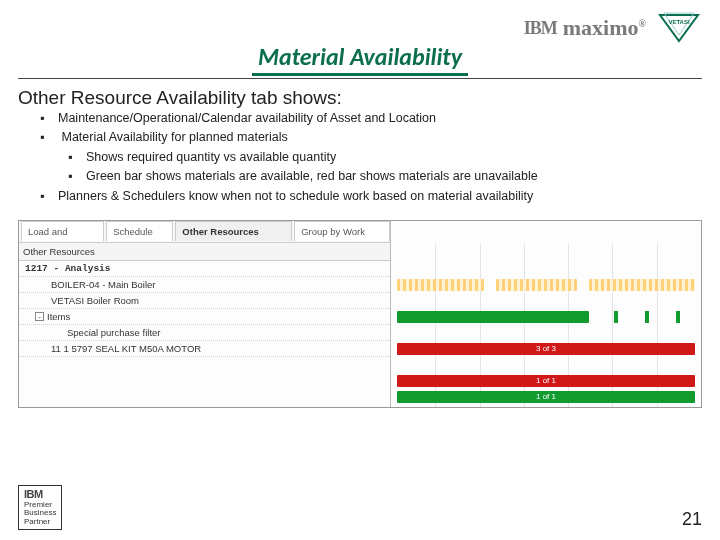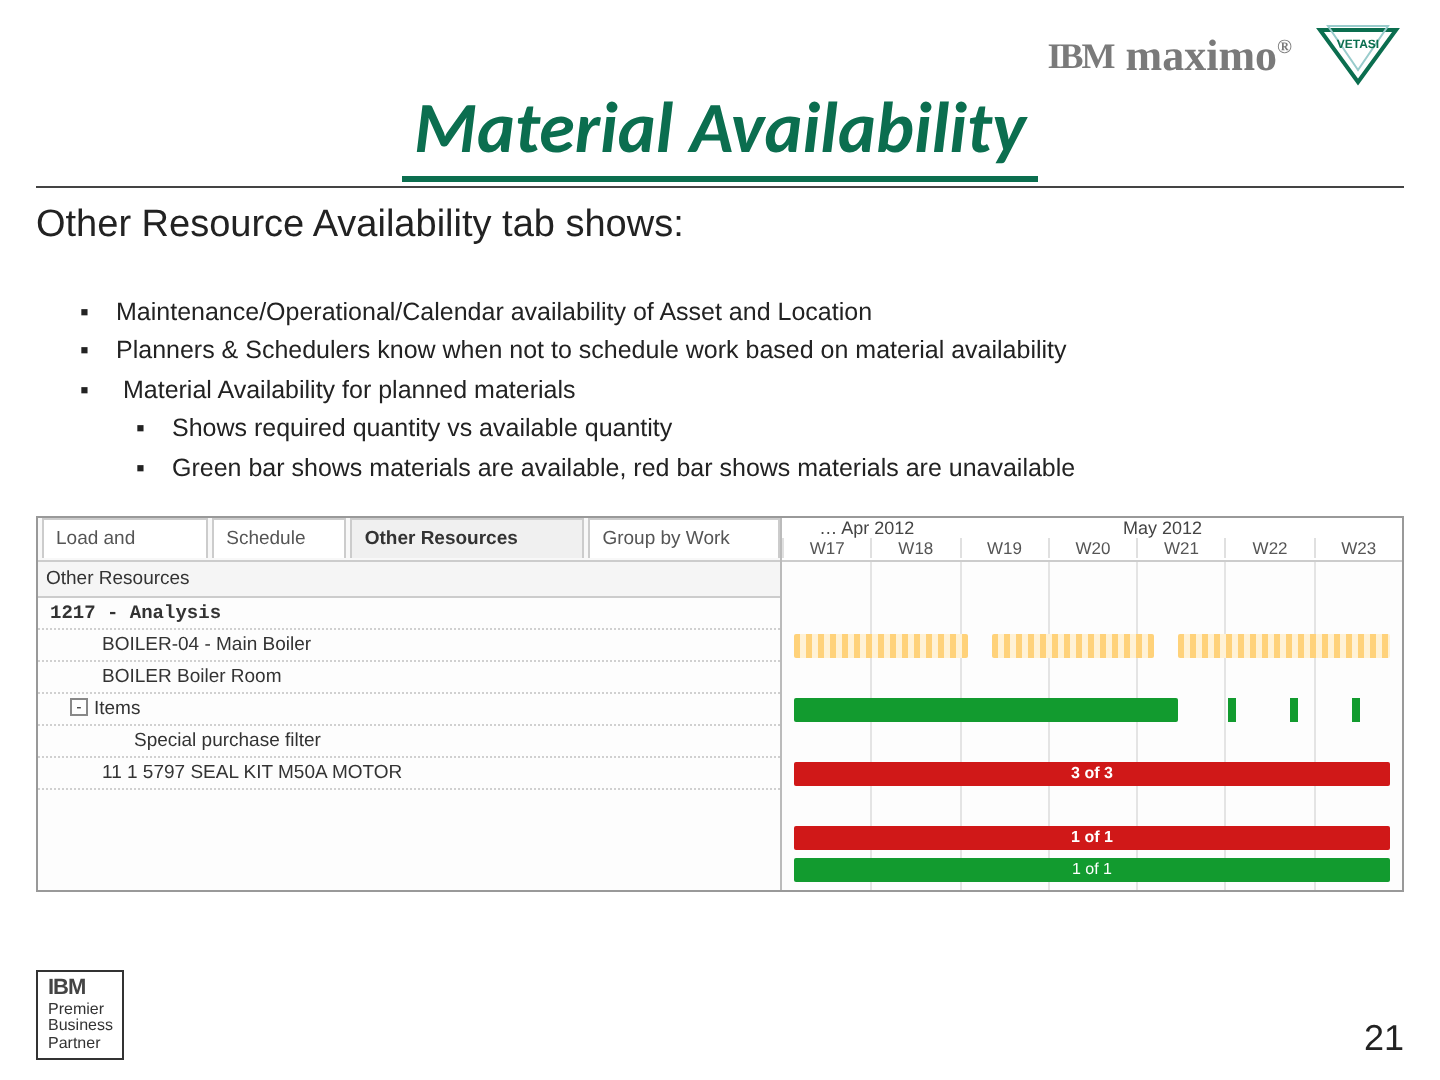--- a/index.html
+++ b/index.html
@@ -5,24 +5,24 @@
   * { box-sizing: border-box; margin: 0; padding: 0; }
   html, body { width: 720px; height: 540px; font-family: Arial, sans-serif; background: #fff; color: #111; }
   .slide { position: relative; width: 720px; height: 540px; padding: 8px 18px 0 18px; }
   .topbar { height: 40px; display: flex; justify-content: flex-end; align-items: center; gap: 4px; }
   .ibm { font-family: Georgia, serif; font-weight: 700; letter-spacing: -1px; color: #7a7a7a; font-size: 18px; }
   .maximo { font-family: Georgia, serif; font-weight: 700; font-size: 22px; color: #7a7a7a; margin-left: 2px; }
   .maximo .reg { font-size: 10px; vertical-align: super; }
   .vetasi { width: 46px; height: 34px; position: relative; margin-left: 6px; }
   .vetasi svg { width: 46px; height: 34px; }
   .title-wrap { text-align: center; margin-top: -6px; }
-  .title { display: inline-block; font-family: Calibri, Arial, sans-serif; font-style: italic; font-weight: 700; font-size: 36px; color: #0b6e4f; border-bottom: 3px solid #0b6e4f; padding: 0 6px 2px 6px; }
+  .title { display: inline-block; font-family: Calibri, Arial, sans-serif; font-style: italic; font-weight: 700; font-size: 24px; color: #0b6e4f; border-bottom: 3px solid #0b6e4f; padding: 0 6px 2px 6px; }
   .title-underline { border-top: 1px solid #444; margin-top: 2px; }
   .subhead { font-size: 19px; margin-top: 8px; color: #222; }
-  ul.bullets { list-style: none; margin: 23px 0 0 40px; font-size: 12.5px; line-height: 1.55; color: #222; }
+  ul.bullets { list-style: none; margin: 0 0 0 40px; font-size: 12.5px; line-height: 1.55; color: #222; }
   ul.bullets li::before { content: "▪"; color: #222; display: inline-block; width: 18px; margin-left: -18px; }
   ul.bullets ul { list-style: none; margin-left: 28px; }
   ul.bullets ul li::before { content: "▪"; color: #222; display: inline-block; width: 18px; margin-left: -18px; }
 
   .screenshot { margin-top: 14px; border: 1px solid #999; display: flex; height: 188px; font-size: 10px; color: #333; background: #fdfdfd; }
   .ss-left { width: 372px; border-right: 1px solid #bbb; display: flex; flex-direction: column; }
   .ss-right { flex: 1; position: relative; overflow: hidden; }
   .tabrow { height: 22px; display: flex; align-items: center; border-bottom: 1px solid #ccc; background: #f8f8f8; }
   .tab { padding: 0 6px; height: 20px; line-height: 20px; border: 1px solid #ccc; border-bottom: none; margin-left: 2px; background: #fff; font-size: 9.5px; color: #555; }
   .tab.active { background: #f0f0f0; font-weight: 600; color: #333; }
@@ -36,21 +36,21 @@
 
   .cal-header { height: 22px; border-bottom: 1px solid #ccc; position: relative; background: #fff; }
   .cal-month { position: absolute; top: 0; font-size: 9px; color: #444; }
   .cal-weeks { position: absolute; bottom: 1px; left: 0; right: 0; display: flex; }
   .cal-wk { flex: 1; text-align: center; font-size: 8.5px; color: #555; border-left: 1px solid #e0e0e0; }
   .cal-grid { position: absolute; top: 22px; left: 0; right: 0; bottom: 0; }
   .cal-gridcol { position: absolute; top: 0; bottom: 0; width: 1px; background: #e4e4e4; }
   .gantt-row { position: absolute; left: 0; right: 0; height: 16px; }
   .bar { position: absolute; height: 12px; top: 2px; border-radius: 1px; font-size: 8px; color: #fff; text-align: center; line-height: 12px; overflow: hidden; }
   .bar.grn { background: #129b2f; }
-  .bar.red { background: #d01818; font-weight: bold; }
+  .bar.red { background: #d01818; }
   .bar.pale { background: repeating-linear-gradient(90deg,#ffd27a 0 3px,#fff2d6 3px 6px); }
   .tick { position: absolute; width: 4px; height: 12px; top: 2px; background: #129b2f; }
 
   .footer { position: absolute; left: 18px; bottom: 10px; display: flex; align-items: center; gap: 4px; }
   .ibm-box { border: 1px solid #333; padding: 3px 5px; font-size: 8px; line-height: 1.05; color: #333; }
   .ibm-box .ibmlogo { font-weight: 700; font-size: 11px; letter-spacing: -0.5px; color: #444; }
   .page-num { position: absolute; right: 18px; bottom: 10px; font-size: 18px; color: #222; }
 </style>
 </head>
 <body>
@@ -72,61 +72,48 @@
 
   <div class="title-wrap">
     <div class="title">Material Availability</div>
   </div>
   <div class="title-underline"></div>
 
   <div class="subhead">Other Resource Availability tab shows:</div>
 
   <ul class="bullets">
     <li>Maintenance/Operational/Calendar availability of Asset and Location</li>
-    <li>Planners &amp; Schedulers know when not to schedule work based on material availability</li>
     <li>
       <span>Material Availability for planned materials</span>
       <ul>
         <li>Shows required quantity vs available quantity</li>
         <li>Green bar shows materials are available, red bar shows materials are unavailable</li>
       </ul>
     </li>
+    <li>Planners &amp; Schedulers know when not to schedule work based on material availability</li>
   </ul>
 
   <div class="screenshot">
     <div class="ss-left">
       <div class="tabrow">
         <div class="tab">Load and Availability</div>
         <div class="tab">Schedule Costs</div>
         <div class="tab active">Other Resources Availability</div>
         <div class="tab">Group by Work Property</div>
       </div>
       <div class="subhdr">Other Resources</div>
       <div class="row bold">1217 - Analysis</div>
       <div class="row ind2">BOILER-04 - Main Boiler</div>
-      <div class="row ind2">BOILER Boiler Room</div>
+      <div class="row ind2">VETASI Boiler Room</div>
       <div class="row ind1"><span class="exp">-</span><span>Items</span></div>
       <div class="row ind3">Special purchase filter</div>
       <div class="row ind2">11 1 5797  SEAL KIT  M50A MOTOR</div>
     </div>
 
     <div class="ss-right">
-      <div class="cal-header">
-        <span class="cal-month" style="left:6%">… Apr 2012</span>
-        <span class="cal-month" style="left:55%">May 2012</span>
-        <div class="cal-weeks">
-          <div class="cal-wk">W17</div>
-          <div class="cal-wk">W18</div>
-          <div class="cal-wk">W19</div>
-          <div class="cal-wk">W20</div>
-          <div class="cal-wk">W21</div>
-          <div class="cal-wk">W22</div>
-          <div class="cal-wk">W23</div>
-        </div>
-      </div>
       <div class="cal-grid">
         <div class="cal-gridcol" style="left:14.3%"></div>
         <div class="cal-gridcol" style="left:28.6%"></div>
         <div class="cal-gridcol" style="left:42.9%"></div>
         <div class="cal-gridcol" style="left:57.1%"></div>
         <div class="cal-gridcol" style="left:71.4%"></div>
         <div class="cal-gridcol" style="left:85.7%"></div>
 
         <div class="gantt-row" style="top:34px">
           <div class="bar pale" style="left:2%; width:28%"></div>

